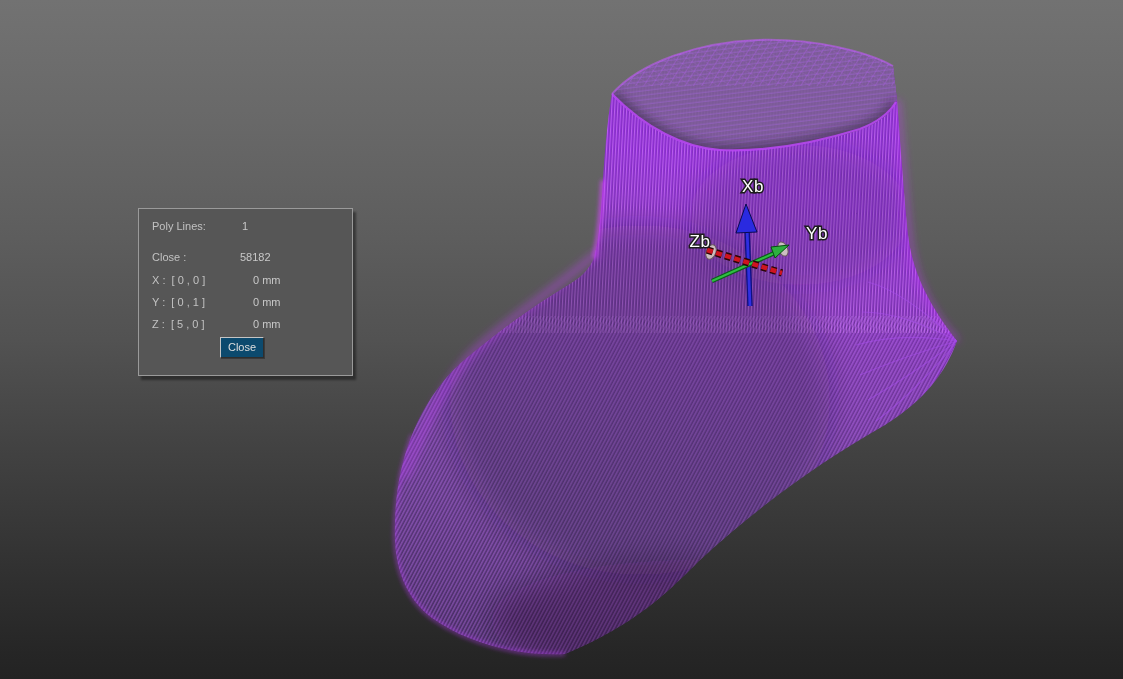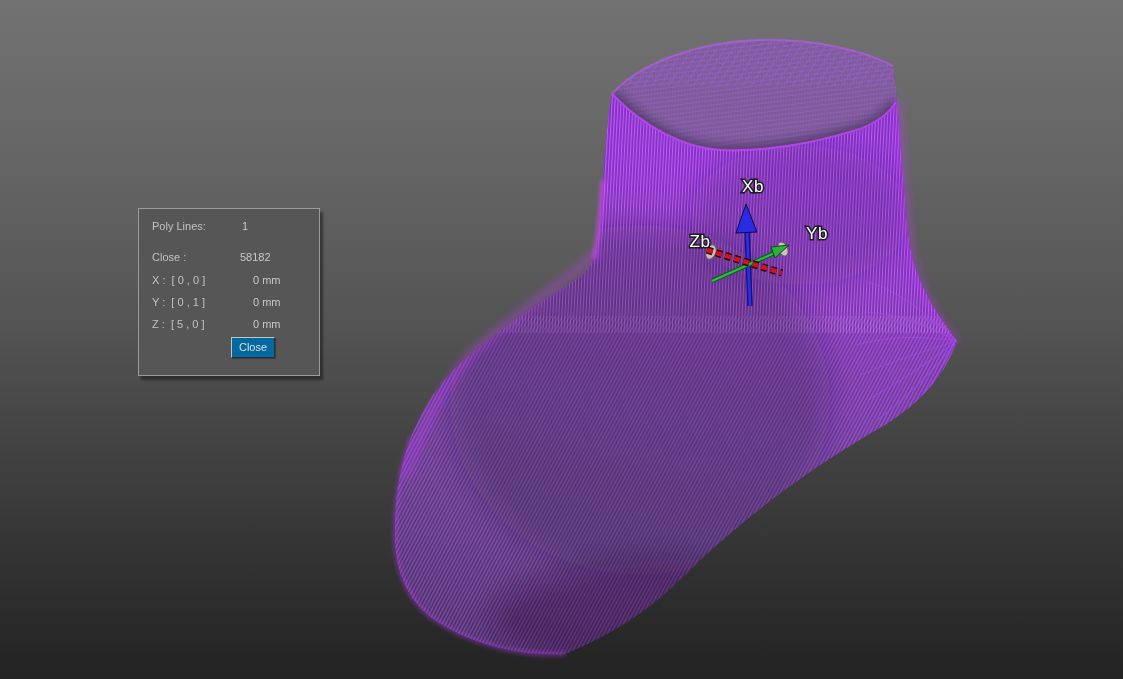--- a/index.html
+++ b/index.html
@@ -8,30 +8,30 @@
     background:linear-gradient(180deg,#727272 0%,#686868 18%,#5d5d5d 35%,#525252 50%,#434343 65%,#333333 82%,#262626 96%,#232323 100%);
     font-family:"Liberation Sans",sans-serif;
   }
   #viewport{position:absolute;left:0;top:0;}
   .axis-label{
     fill:#ffffff;stroke:#1c1c1c;stroke-width:3px;paint-order:stroke;
     font-family:"Liberation Sans",sans-serif;font-size:17px;letter-spacing:0.5px;
   }
   
   .panel{
-    position:absolute;left:138px;top:208px;width:182px;height:168px;
+    position:absolute;left:138px;top:208px;width:215px;height:168px;
     background:#565656;border:1px solid #9a9a9a;box-sizing:border-box;
     box-shadow:3px 4px 2px rgba(10,10,10,0.45);
     color:#c6c6c6;font-size:11px;
   }
   .panel .lbl{position:absolute;left:13px;white-space:pre;color:#c2c2c2;}
   .panel .val{position:absolute;white-space:pre;color:#c8c8c8;}
   .btn-close{
-    position:absolute;left:92px;top:128px;width:44px;height:21px;
-    background:#0369a1;color:#dedede;font-size:11px;line-height:19px;text-align:center;
+    position:absolute;left:81px;top:128px;width:44px;height:21px;
+    background:#0c4a6e;color:#dedede;font-size:11px;line-height:19px;text-align:center;
     border:1px solid;border-color:#c4c4c4 #2e2e2e #2e2e2e #c4c4c4;
     box-sizing:border-box;box-shadow:1px 1px 0 rgba(20,20,20,0.4);
     font-family:"Liberation Sans",sans-serif;cursor:default;
   }
 </style>
 </head>
 <body>
 
 <svg id="viewport" width="1123" height="679" viewBox="0 0 1123 679">
   <defs>

